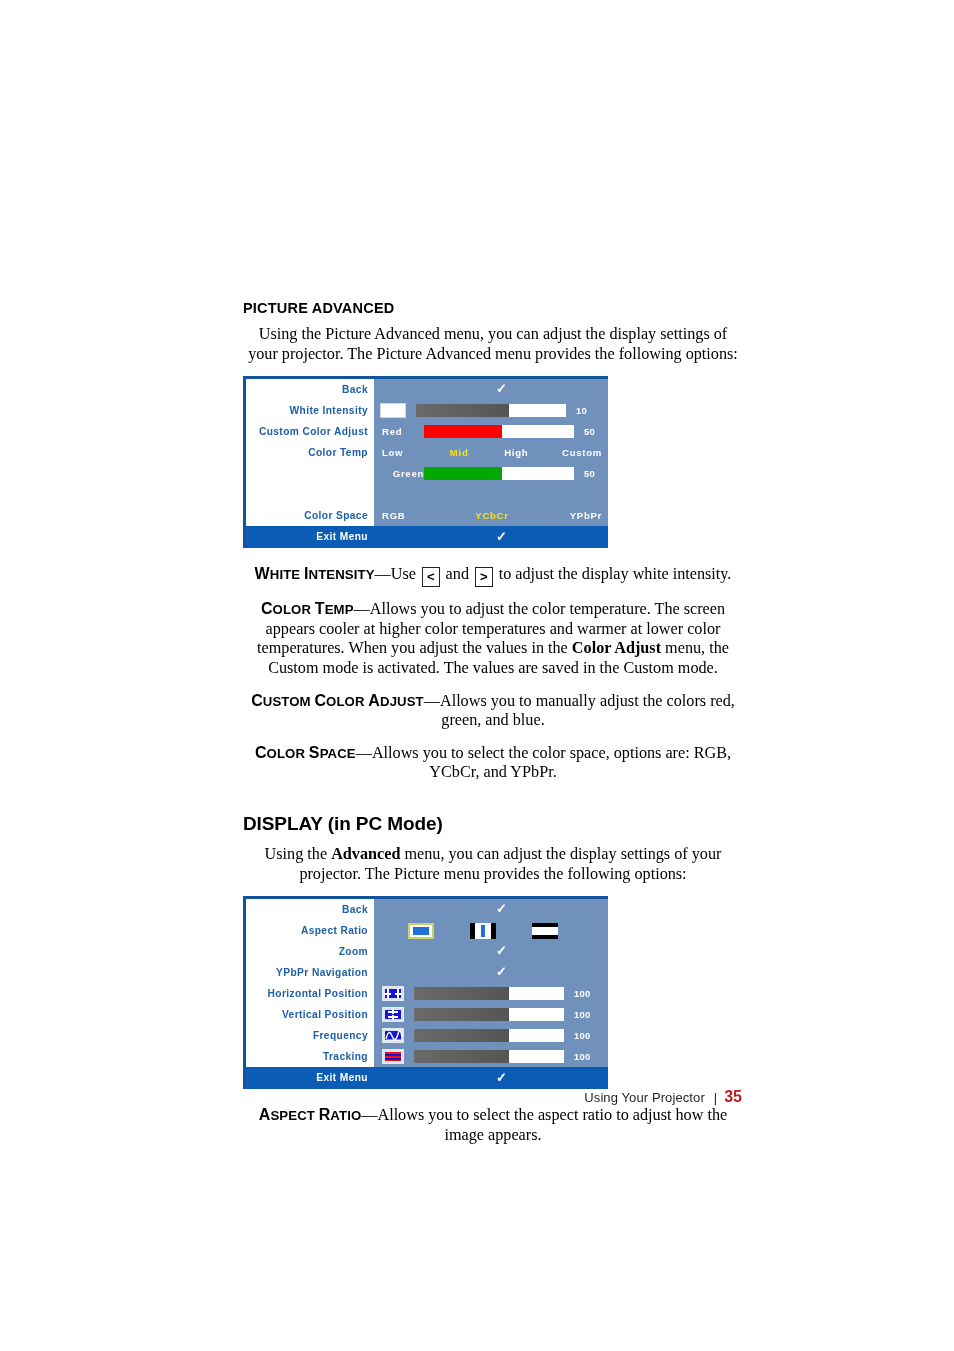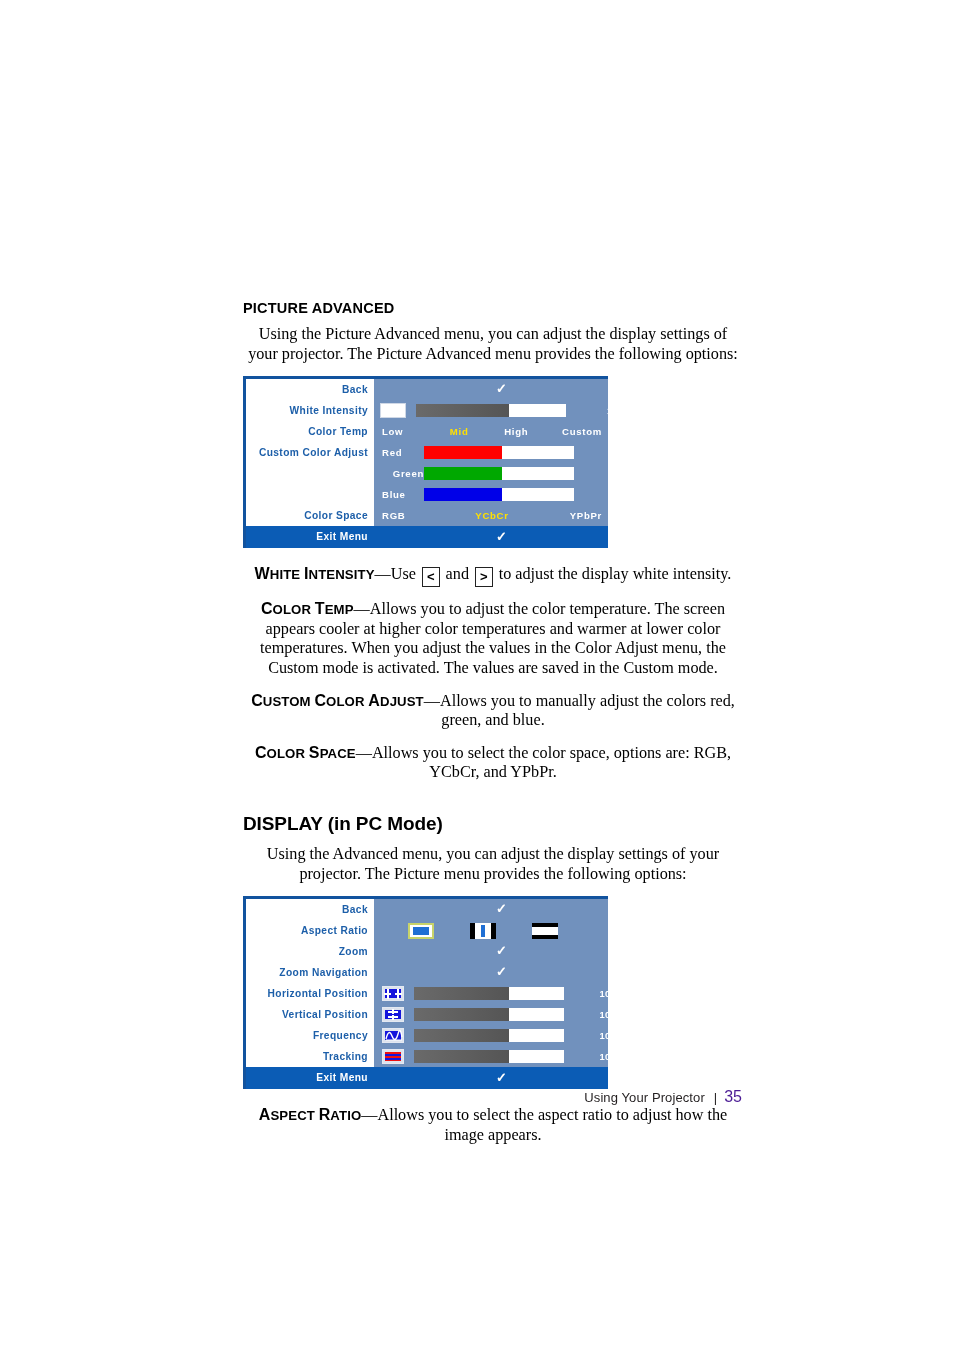--- a/index.html
+++ b/index.html
@@ -57,21 +57,21 @@
   }
   .term {
     font-family: "Liberation Sans", sans-serif;
     font-weight: bold;
     font-size: 13.2px;
     letter-spacing: 0.1px;
   }
   .term .cap { font-size: 16.0px; }
   b.inline {
     font-family: "Liberation Serif", serif;
-    font-weight: normal;
+    font-weight: bold;
   }
   .keybox {
     display: inline-block;
     border: 1.6px solid #222;
     font-family: "Liberation Sans", sans-serif;
     font-size: 13px;
     line-height: 13px;
     padding: 2px 4px 3px 4px;
     margin: 0 2px;
     vertical-align: -2px;
@@ -173,21 +173,21 @@
   }
   .sl-bar .fill {
     position: absolute; left: 0; top: 0; bottom: 0;
   }
   .sl-num {
     margin-left: 10px;
     color: #ffffff;
     font-size: 9.4px;
     font-weight: bold;
     width: 42px;
-    text-align: right;
+    text-align: left;
     flex: 0 0 42px;
     letter-spacing: 0.3px;
   }
   .grad-wi {
     width: 100%; height: 100%;
     background: linear-gradient(to right, #ffffff 0%, #ffffff 26%, #b8b8b8 62%, #000000 78%, #000000 100%);
   }
   .fill-gray { background: linear-gradient(to right, #6a6a6a, #555555); }
   .fill-red { background: #ff0000; }
   .fill-green { background: #00a800; }
@@ -283,22 +283,22 @@
     color: #231f20;
     letter-spacing: 0.1px;
   }
   .footer .f-sep {
     font-size: 13px;
     color: #231f20;
     margin: 0 7px 0 9px;
   }
   .footer .f-page {
     font-size: 16px;
-    font-weight: normal;
-    color: #4c1d95;
+    font-weight: bold;
+    color: #b91c1c;
   }
 </style>
 </head>
 <body>
 
 <div class="page">
   <div class="content">
 
     <h3 class="sec-head">PICTURE ADVANCED</h3>
 
@@ -317,66 +317,59 @@
         <div class="osd-row">
           <div class="osd-label">White Intensity</div>
           <div class="osd-value">
             <span class="sl-icon">
               <span class="grad-wi"></span>
             </span>
             <span class="sl-bar">
               <span class="fill fill-gray" style="width:62%"></span>
             </span>
             <span class="sl-num">10</span>
+          </div>
+        </div>
+
+        <div class="osd-row">
+          <div class="osd-label">Custom Color Adjust</div>
+          <div class="osd-value">
+            <span class="opt" style="width:42px;flex:0 0 42px;text-align:left;padding-left:8px;">Red</span>
+            <span class="sl-bar" style="margin-left:0;">
+              <span class="fill fill-red" style="width:52%"></span>
+            </span>
+            <span class="sl-num">50</span>
           </div>
         </div>
 
         <div class="osd-row">
           <div class="osd-label">Color Temp</div>
           <div class="osd-value">
             <span class="opts four">
               <span class="opt">Low</span>
               <span class="opt sel">Mid</span>
               <span class="opt">High</span>
               <span class="opt">Custom</span>
             </span>
           </div>
         </div>
 
         <div class="osd-row">
-          <div class="osd-label">Custom Color Adjust</div>
-          <div class="osd-value">
-            <span class="opt" style="width:42px;flex:0 0 42px;text-align:left;padding-left:8px;">Red</span>
-            <span class="sl-bar" style="margin-left:0;">
-              <span class="fill fill-red" style="width:52%"></span>
-            </span>
-            <span class="sl-num">50</span>
-          </div>
-        </div>
-
-        <div class="osd-row">
           <div class="osd-label blank">&nbsp;</div>
           <div class="osd-value">
             <span class="opt" style="width:42px;flex:0 0 42px;text-align:right;padding-left:8px;">Green</span>
             <span class="sl-bar" style="margin-left:0;">
               <span class="fill fill-green" style="width:52%"></span>
             </span>
             <span class="sl-num">50</span>
           </div>
         </div>
 
         <div class="osd-row">
           <div class="osd-label blank">&nbsp;</div>
-          <div class="osd-value">
-            <span class="opt" style="width:42px;flex:0 0 42px;text-align:left;padding-left:8px;">Blue</span>
-            <span class="sl-bar" style="margin-left:0;">
-              <span class="fill fill-blue" style="width:52%"></span>
-            </span>
-            <span class="sl-num">50</span>
-          </div>
         </div>
 
         <div class="osd-row">
           <div class="osd-label">Color Space</div>
           <div class="osd-value">
             <span class="opts three">
               <span class="opt">RGB</span>
               <span class="opt sel">YCbCr</span>
               <span class="opt">YPbPr</span>
             </span>
@@ -438,21 +431,21 @@
         </div>
 
         <div class="osd-row">
           <div class="osd-label">Zoom</div>
           <div class="osd-value">
             <span class="check">✓</span>
           </div>
         </div>
 
         <div class="osd-row">
-          <div class="osd-label">Zoom Navigation</div>
+          <div class="osd-label">YPbPr Navigation</div>
           <div class="osd-value">
             <span class="check">✓</span>
           </div>
         </div>
 
         <div class="osd-row">
           <div class="osd-label">Horizontal Position</div>
           <div class="osd-value">
             <span class="pi">
               <span class="fieldbox"></span>

